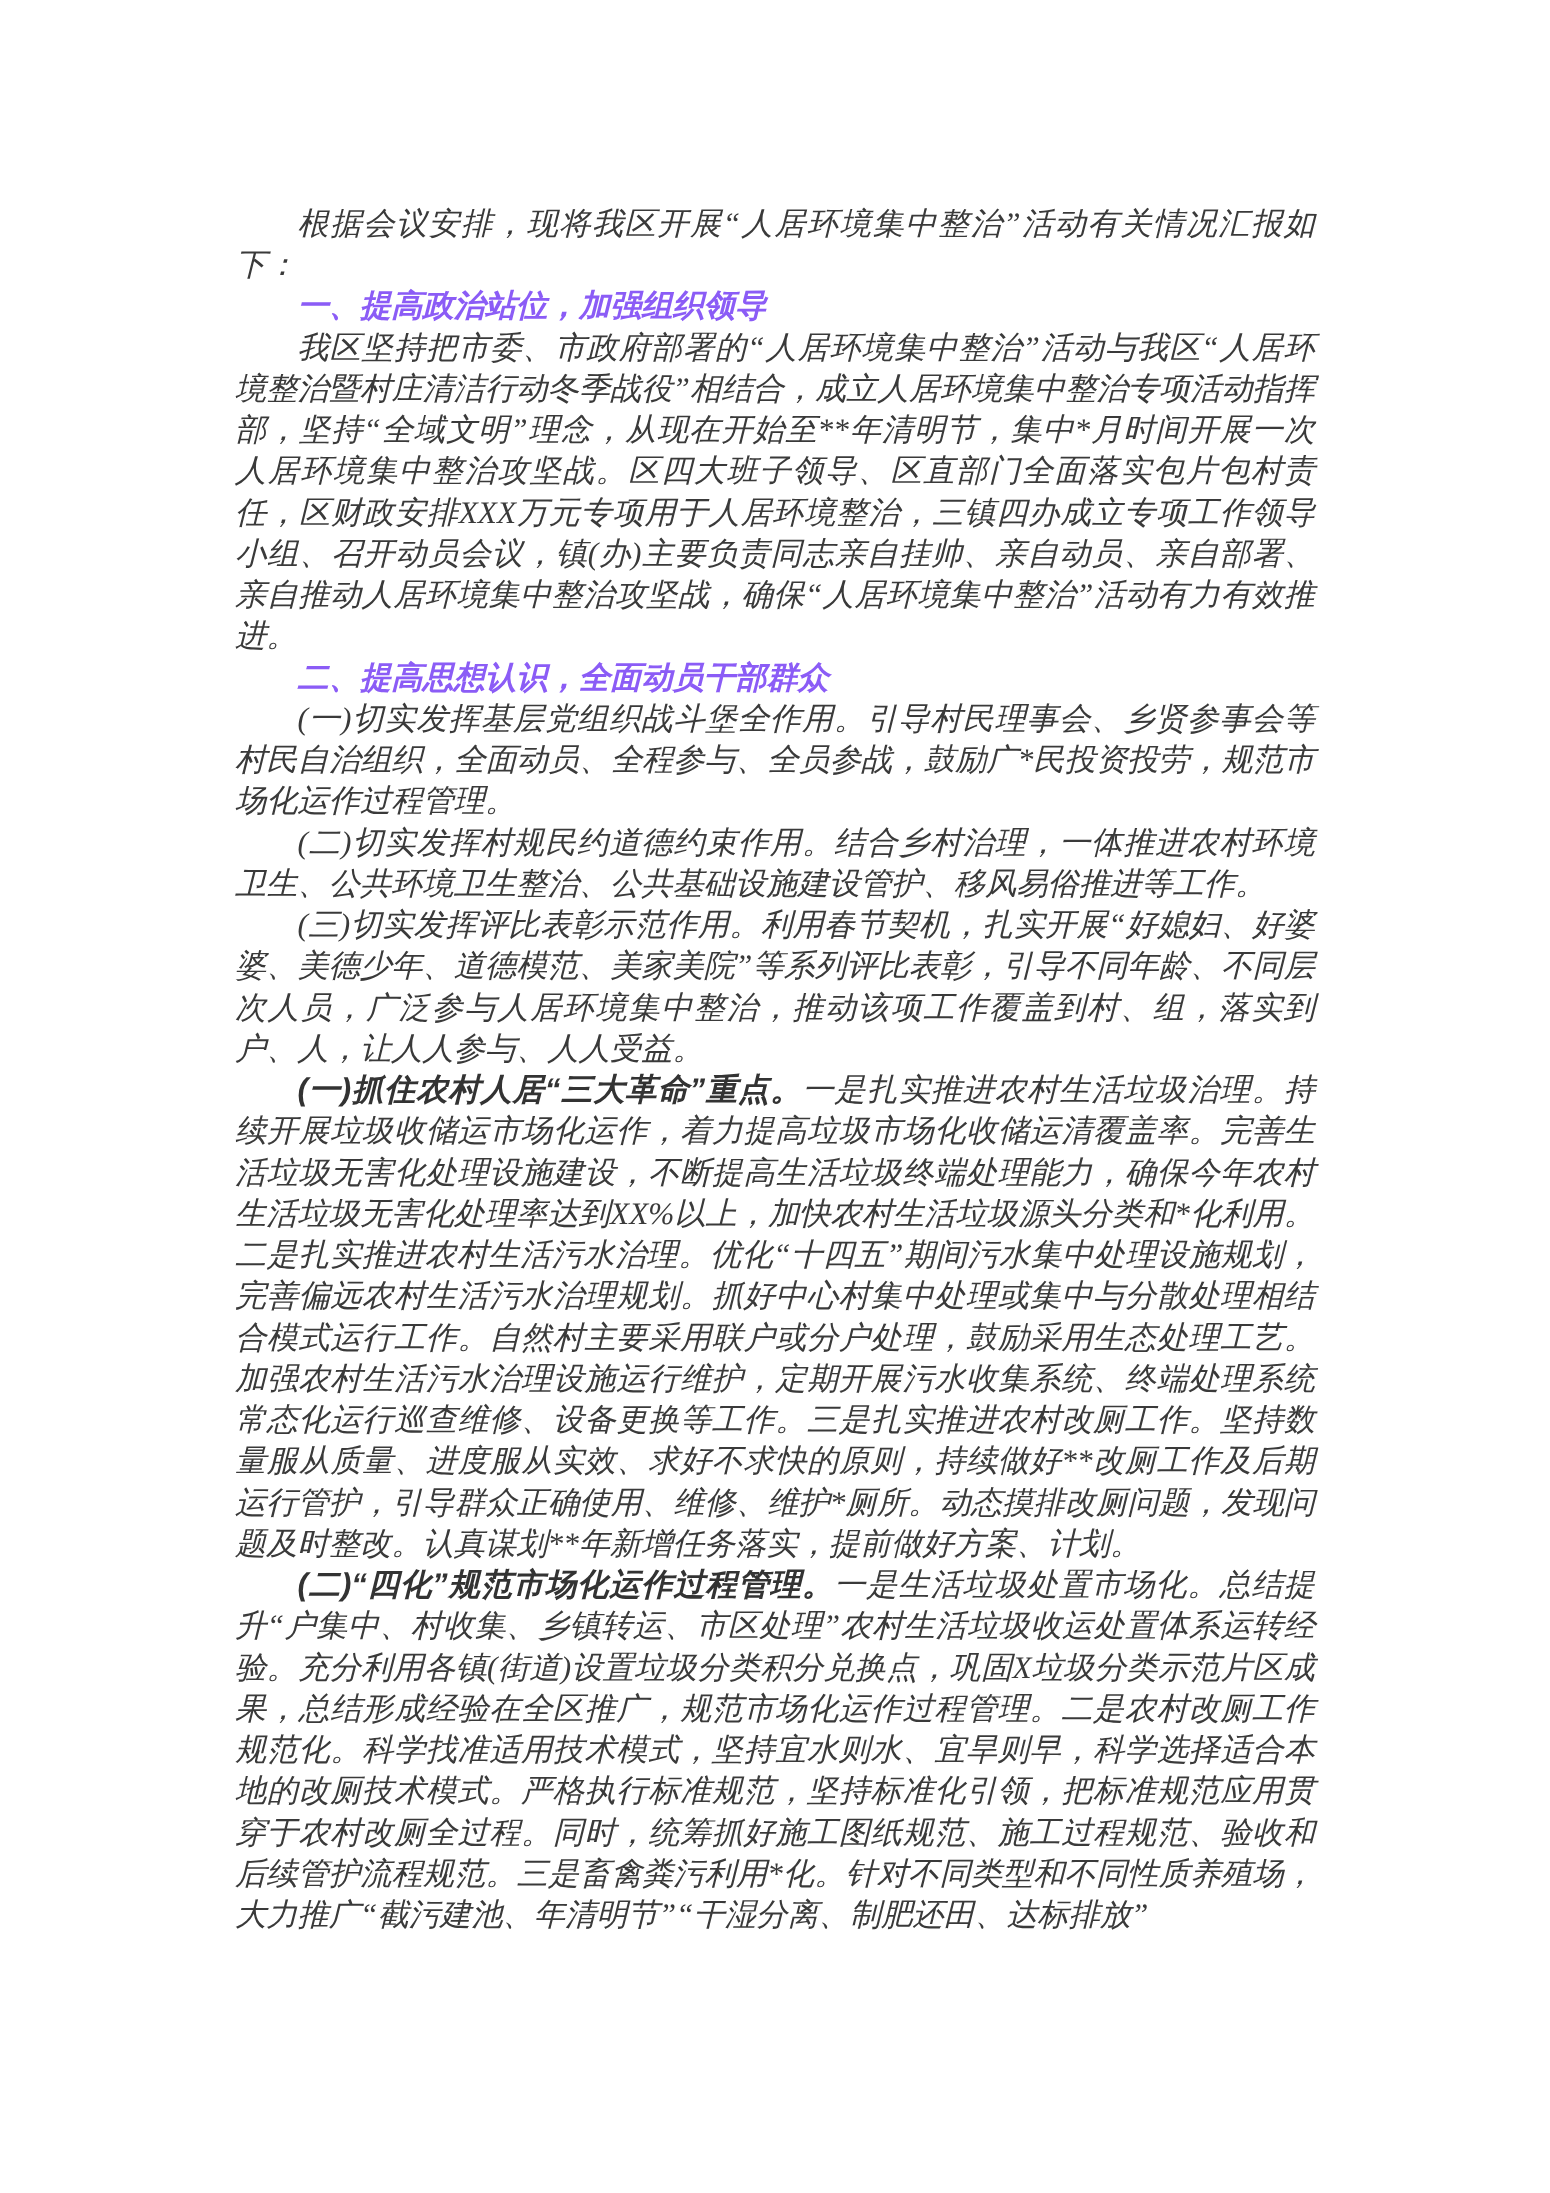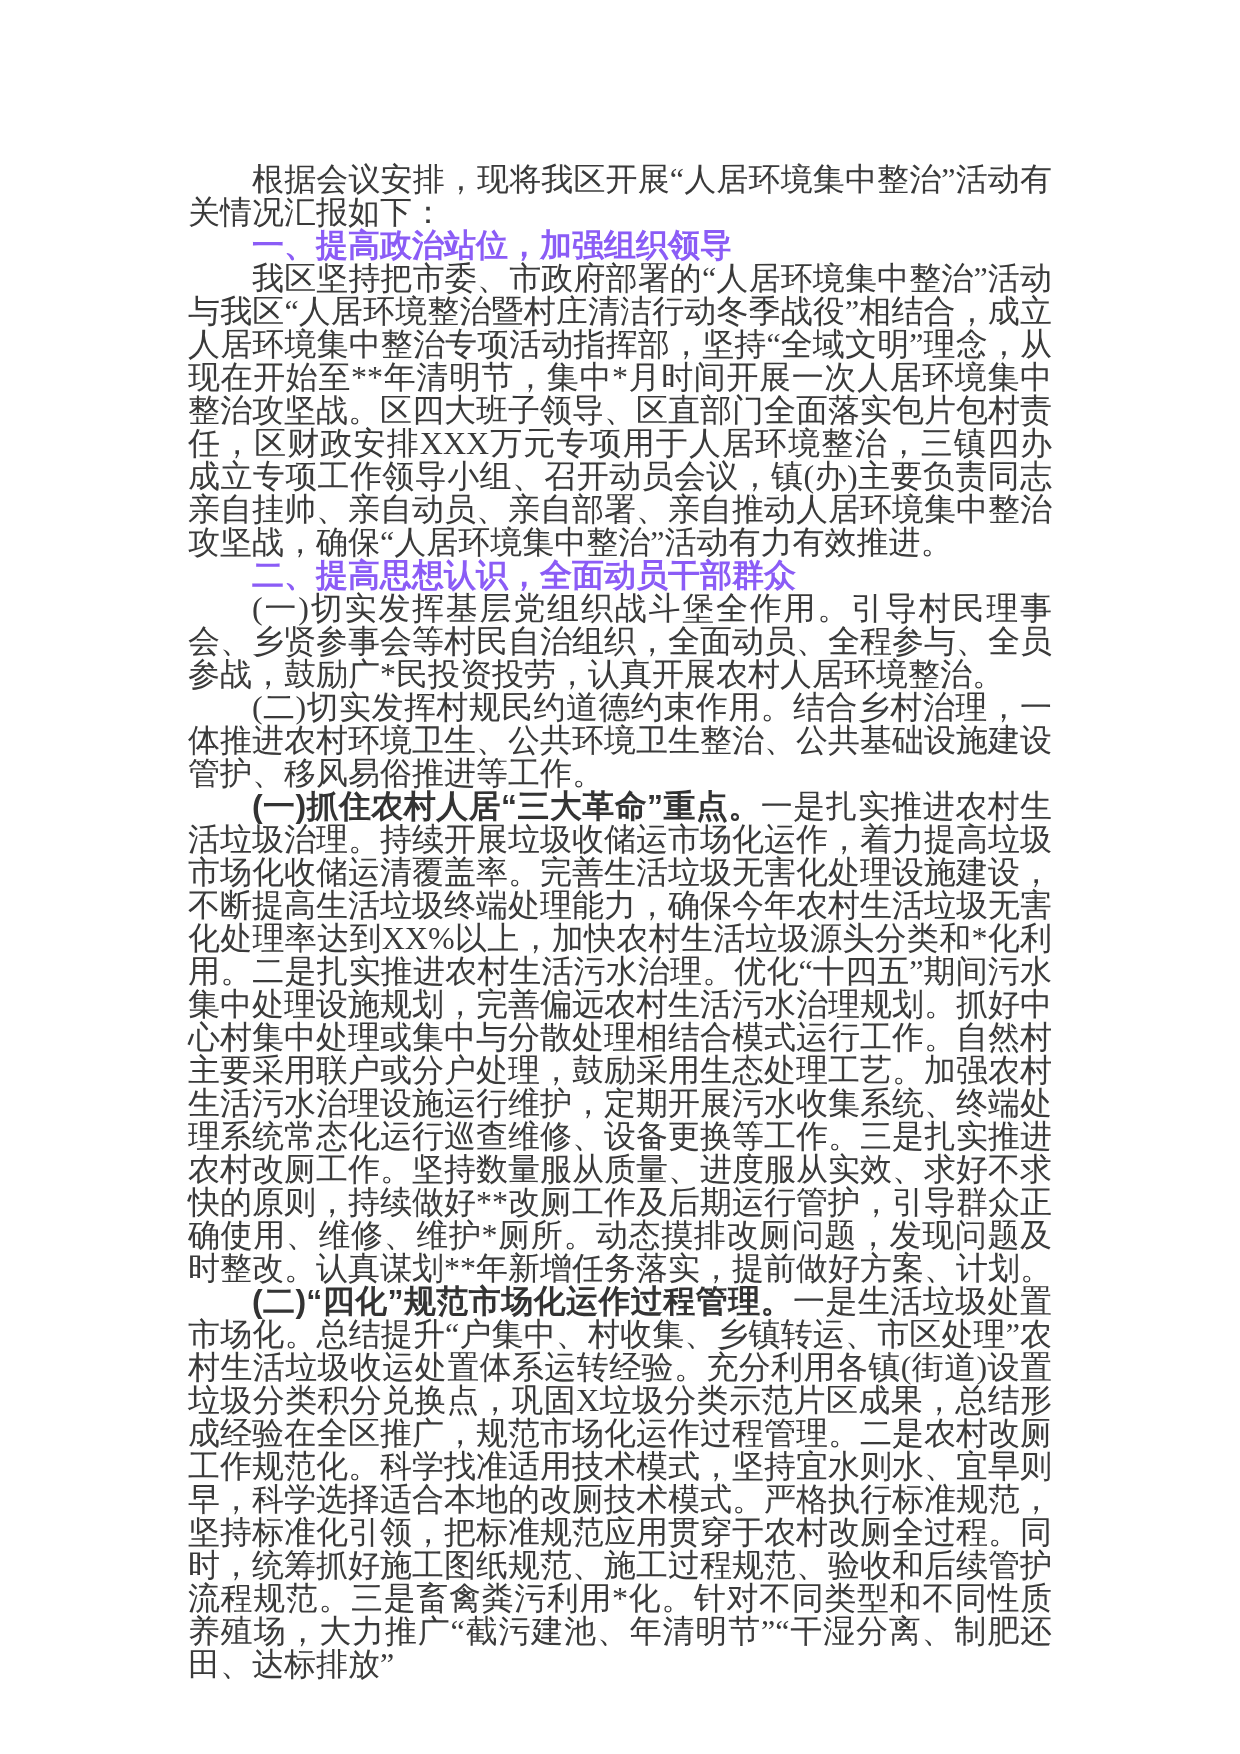--- a/index.html
+++ b/index.html
@@ -11,24 +11,25 @@
     position: relative;
     width: 1240px;
     height: 1754px;
     background: #ffffff;
     box-sizing: border-box;
     padding: 163px 188px 0 188px;
     overflow: hidden;
   }
   .doc {
     font-family: "Liberation Serif", "DejaVu Serif", serif;
-    font-size: 32px;
+    font-size: 25px;
     line-height: 33px;
     color: #3a3a3a;
     text-align: justify;
+    font-style: italic;
   }
   .doc p {
     margin: 0;
     text-indent: 2em;
   }
   .doc p.h {
     font-family: "Liberation Sans", "DejaVu Sans", sans-serif;
     font-weight: 700;
     color: #8b5cf6;
   }
@@ -46,24 +47,25 @@
   <div class="doc">
 
     <p class="para">根据会议安排，现将我区开展“人居环境集中整治”活动有关情况汇报如下：</p>
 
     <p class="h">一、提高政治站位，加强组织领导</p>
 
     <p class="para">我区坚持把市委、市政府部署的“人居环境集中整治”活动与我区“人居环境整治暨村庄清洁行动冬季战役”相结合，成立人居环境集中整治专项活动指挥部，坚持“全域文明”理念，从现在开始至**年清明节，集中*月时间开展一次人居环境集中整治攻坚战。区四大班子领导、区直部门全面落实包片包村责任，区财政安排XXX万元专项用于人居环境整治，三镇四办成立专项工作领导小组、召开动员会议，镇(办)主要负责同志亲自挂帅、亲自动员、亲自部署、亲自推动人居环境集中整治攻坚战，确保“人居环境集中整治”活动有力有效推进。</p>
 
     <p class="h">二、提高思想认识，全面动员干部群众</p>
 
-    <p class="para">(一)切实发挥基层党组织战斗堡全作用。引导村民理事会、乡贤参事会等村民自治组织，全面动员、全程参与、全员参战，鼓励广*民投资投劳，认真开展农村人居环境整治。</p>
+    <p class="para">(一)切实发挥基层党组织战斗堡全作用。引导村民理事会、乡贤参事会等村民自治组织，全面动员、全程参与、全员参战，鼓励广*民投资投劳，规范市场化运作过程管理。</p>
 
     <p class="para">(二)切实发挥村规民约道德约束作用。结合乡村治理，一体推进农村环境卫生、公共环境卫生整治、公共基础设施建设管护、移风易俗推进等工作。</p>
 
+    <p class="para">(三)切实发挥评比表彰示范作用。利用春节契机，扎实开展“好媳妇、好婆婆、美德少年、道德模范、美家美院”等系列评比表彰，引导不同年龄、不同层次人员，广泛参与人居环境集中整治，推动该项工作覆盖到村、组，落实到户、人，让人人参与、人人受益。</p>
 
 
     <p class="para">
       <span class="lead">(一)抓住农村人居“三大革命”重点。</span><span>一是扎实推进农村生活垃圾治理。持续开展垃圾收储运市场化运作，着力提高垃圾市场化收储运清覆盖率。完善生活垃圾无害化处理设施建设，不断提高生活垃圾终端处理能力，确保今年农村生活垃圾无害化处理率达到XX%以上，加快农村生活垃圾源头分类和*化利用。二是扎实推进农村生活污水治理。优化“十四五”期间污水集中处理设施规划，完善偏远农村生活污水治理规划。抓好中心村集中处理或集中与分散处理相结合模式运行工作。自然村主要采用联户或分户处理，鼓励采用生态处理工艺。加强农村生活污水治理设施运行维护，定期开展污水收集系统、终端处理系统常态化运行巡查维修、设备更换等工作。三是扎实推进农村改厕工作。坚持数量服从质量、进度服从实效、求好不求快的原则，持续做好**改厕工作及后期运行管护，引导群众正确使用、维修、维护*厕所。动态摸排改厕问题，发现问题及时整改。认真谋划**年新增任务落实，提前做好方案、计划。</span>
     </p>
 
     <p class="para">
       <span class="lead">(二)“四化”规范市场化运作过程管理。</span><span>一是生活垃圾处置市场化。总结提升“户集中、村收集、乡镇转运、市区处理”农村生活垃圾收运处置体系运转经验。充分利用各镇(街道)设置垃圾分类积分兑换点，巩固X垃圾分类示范片区成果，总结形成经验在全区推广，规范市场化运作过程管理。二是农村改厕工作规范化。科学找准适用技术模式，坚持宜水则水、宜旱则早，科学选择适合本地的改厕技术模式。严格执行标准规范，坚持标准化引领，把标准规范应用贯穿于农村改厕全过程。同时，统筹抓好施工图纸规范、施工过程规范、验收和后续管护流程规范。三是畜禽粪污利用*化。针对不同类型和不同性质养殖场，大力推广“截污建池、年清明节”“干湿分离、制肥还田、达标排放”</span>
     </p>
 

